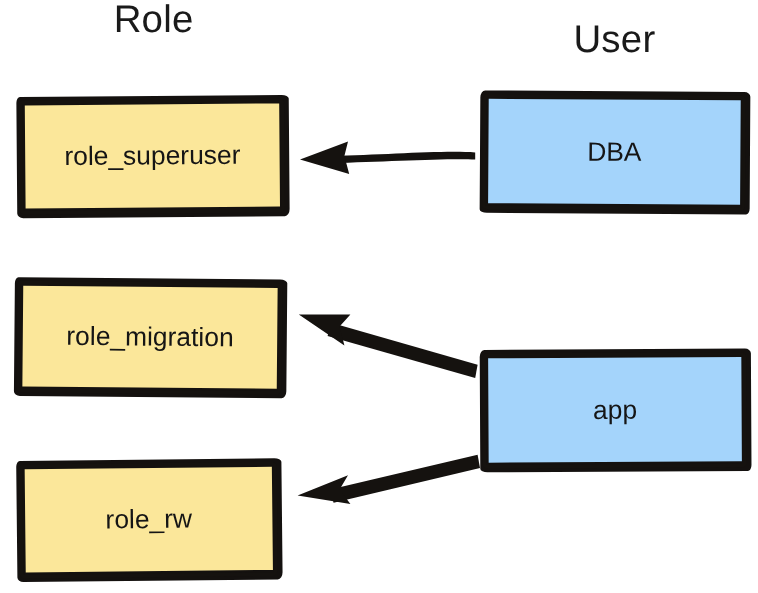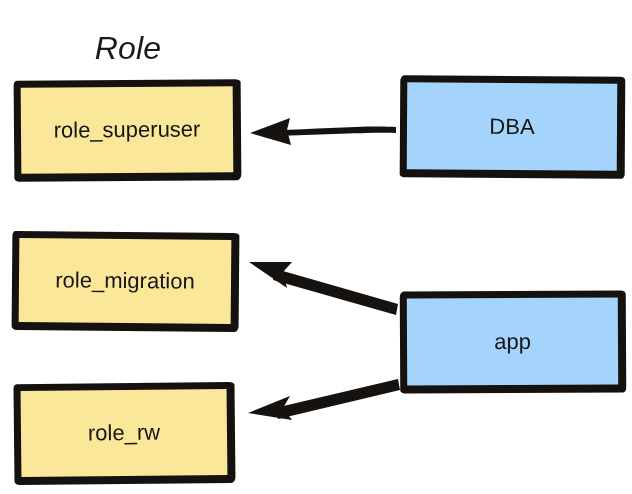--- a/index.html
+++ b/index.html
@@ -24,21 +24,21 @@
   .col-head {
     position: absolute;
     font-size: 32px;
     line-height: 1;
     color: #1a1a1a;
     letter-spacing: 0.2px;
     text-align: center;
     white-space: nowrap;
     font-weight: 400;
   }
-  #head-role { left: 58px; top: 32px; width: 140px; font-style: italic; }
+  #head-role { left: 58px; top: 0; width: 140px; }
   #head-user { left: 442px; top: 16px; width: 140px; }
 
   
   .node {
     position: absolute;
     box-sizing: border-box;
     display: flex;
     align-items: center;
     justify-content: center;
     color: #151515;
@@ -87,20 +87,21 @@
   }
   #edges path, #edges polygon { fill: #15120f; stroke: none; }
 </style>
 </head>
 <body>
 
 <div id="canvas">
 
   <div class="col-head" id="head-role">Role</div>
 
+  <div class="col-head" id="head-user">User</div>
 
   <div class="node role" id="node-role-superuser">
     <span class="node-label">role_superuser</span>
   </div>
 
   <div class="node role" id="node-role-migration">
     <span class="node-label">role_migration</span>
   </div>
 
   <div class="node role" id="node-role-rw">

